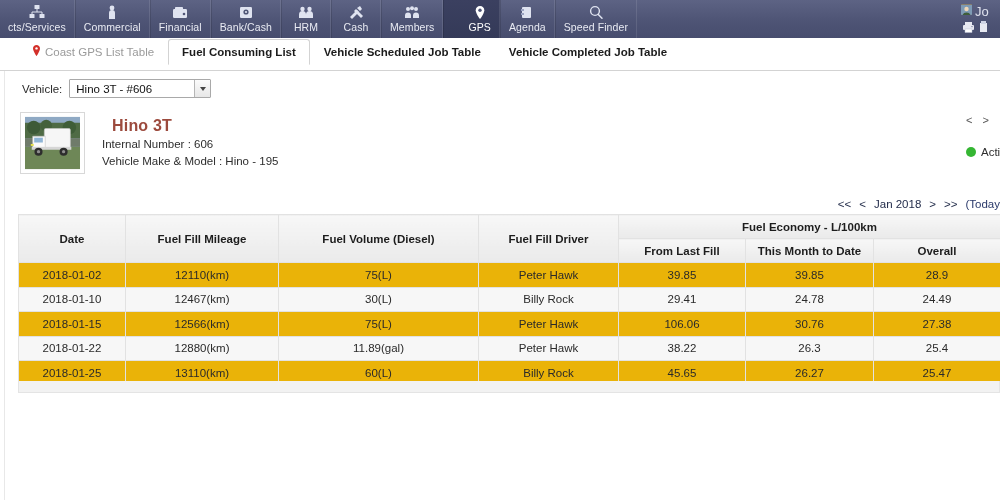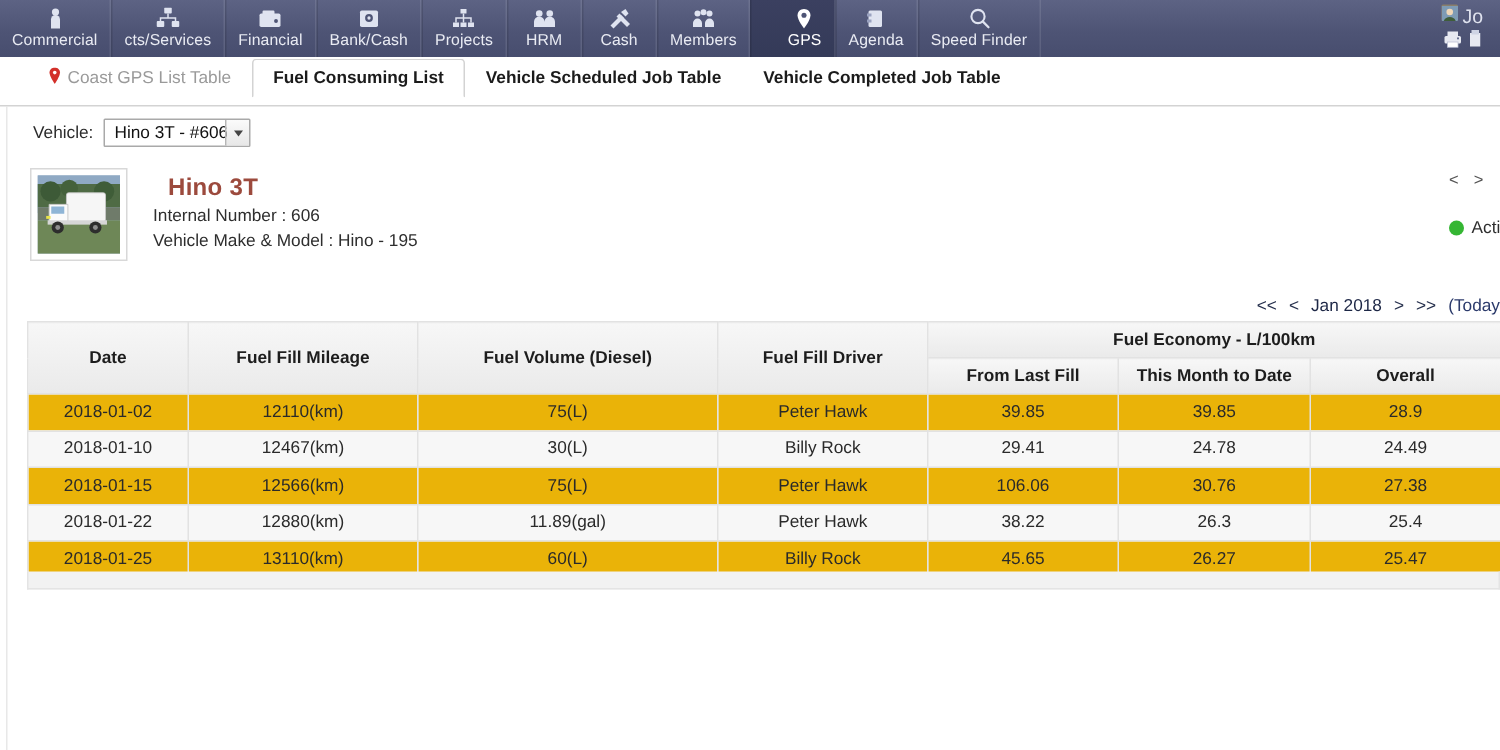--- a/index.html
+++ b/index.html
@@ -83,21 +83,21 @@
     font-size: 11.5px; color: #111; display: flex; align-items: center;
     padding: 0 22px 0 6px; border-radius: 1px; cursor: pointer; white-space: nowrap;
   }
   .sel .arrowbox {
     position: absolute; right: 0; top: 0; bottom: 0; width: 16px;
     background: linear-gradient(180deg,#fbfbfb,#e7e7e7);
     border-left: 1px solid #b6b6b6;
     display: flex; align-items: center; justify-content: center;
   }
   .caret { width: 0; height: 0; border-left: 3.5px solid transparent; border-right: 3.5px solid transparent; border-top: 4px solid #444; }
-  .sel-vehicle { width: 98px; }
+  .sel-vehicle { width: 142px; }
   .sel-unit { width: 132px; }
 
   
   .vcard { position: absolute; top: 112px; left: 20px; display: flex; gap: 17px; align-items: flex-start; }
   .vthumb {
     width: 65px; height: 62px; border: 1px solid #d8d8d8; background: #fff;
     padding: 4px; display: flex; align-items: center; justify-content: center;
   }
   .vthumb svg { display:block; }
   .vinfo { padding-top: 4px; }
@@ -139,68 +139,56 @@
 </head>
 <body>
 
 <div id="app">
 
   <div class="topnav">
     <div id="navitems" style="display:flex;align-items:stretch;">
         <div class="nav-item">
           <span class="nav-ico">
             <svg width="16" height="15" viewBox="0 0 16 15">
-              <circle cx="8" cy="3" r="2.4" fill="#dfe3f0"></circle>
-              <path d="M5 14V8a3 3 0 016 0v6z" fill="#dfe3f0"></path>
-            </svg>
-          </span>
-          <span class="nav-label">Commercial</span>
-        </div>
-        <div class="nav-item">
-          <span class="nav-ico">
-            <svg width="16" height="15" viewBox="0 0 16 15">
               <rect x="5.5" y="0" width="5" height="4" rx=".6" fill="#dfe3f0"></rect>
               <rect x="0.5" y="9" width="5" height="4" rx=".6" fill="#dfe3f0"></rect>
               <rect x="10.5" y="9" width="5" height="4" rx=".6" fill="#dfe3f0"></rect>
               <path d="M8 4v3M3 9V7h10v2" stroke="#dfe3f0" stroke-width="1" fill="none"></path>
             </svg>
           </span>
           <span class="nav-label">cts/Services</span>
         </div>
         <div class="nav-item">
           <span class="nav-ico">
             <svg width="16" height="15" viewBox="0 0 16 15">
+              <circle cx="8" cy="3" r="2.4" fill="#dfe3f0"></circle>
+              <path d="M5 14V8a3 3 0 016 0v6z" fill="#dfe3f0"></path>
+            </svg>
+          </span>
+          <span class="nav-label">Commercial</span>
+        </div>
+        <div class="nav-item">
+          <span class="nav-ico">
+            <svg width="16" height="15" viewBox="0 0 16 15">
               <rect x="1" y="4" width="14" height="9" rx="1.2" fill="#dfe3f0"></rect>
               <rect x="3" y="2" width="8" height="3" rx=".8" fill="#dfe3f0"></rect>
               <circle cx="12" cy="9" r="1.3" fill="#4e5475"></circle>
             </svg>
           </span>
           <span class="nav-label">Financial</span>
         </div>
         <div class="nav-item">
           <span class="nav-ico">
             <svg width="16" height="15" viewBox="0 0 16 15">
               <rect x="2" y="2" width="12" height="11" rx="1.2" fill="#dfe3f0"></rect>
               <circle cx="8" cy="7" r="2.6" fill="#4e5475"></circle>
               <circle cx="8" cy="7" r="1.1" fill="#dfe3f0"></circle>
             </svg>
           </span>
           <span class="nav-label">Bank/Cash</span>
-        </div>
-        <div class="nav-item">
-          <span class="nav-ico">
-            <svg width="16" height="15" viewBox="0 0 16 15">
-              <rect x="6" y="1" width="4" height="3" fill="#dfe3f0"></rect>
-              <rect x="1" y="10" width="4" height="3" fill="#dfe3f0"></rect>
-              <rect x="11" y="10" width="4" height="3" fill="#dfe3f0"></rect>
-              <rect x="6" y="10" width="4" height="3" fill="#dfe3f0"></rect>
-              <path d="M8 4v3M3 10V7h10v3M8 7v3" stroke="#dfe3f0" stroke-width="1" fill="none"></path>
-            </svg>
-          </span>
-          <span class="nav-label">Projects</span>
         </div>
         <div class="nav-item">
           <span class="nav-ico">
             <svg width="16" height="15" viewBox="0 0 16 15">
               <circle cx="4.5" cy="4" r="2.2" fill="#dfe3f0"></circle>
               <circle cx="11.5" cy="4" r="2.2" fill="#dfe3f0"></circle>
               <path d="M1 13V9.5a3.5 3.5 0 017 0V13zM8 13V9.5a3.5 3.5 0 017 0V13z" fill="#dfe3f0"></path>
             </svg>
           </span>
           <span class="nav-label">HRM</span>

